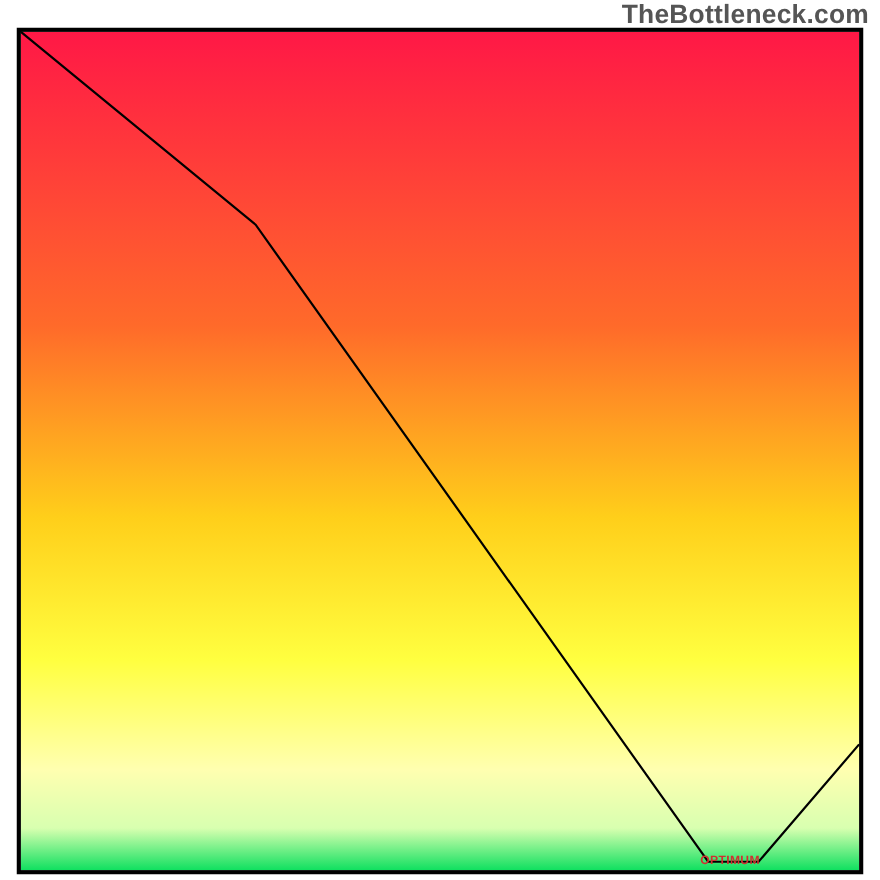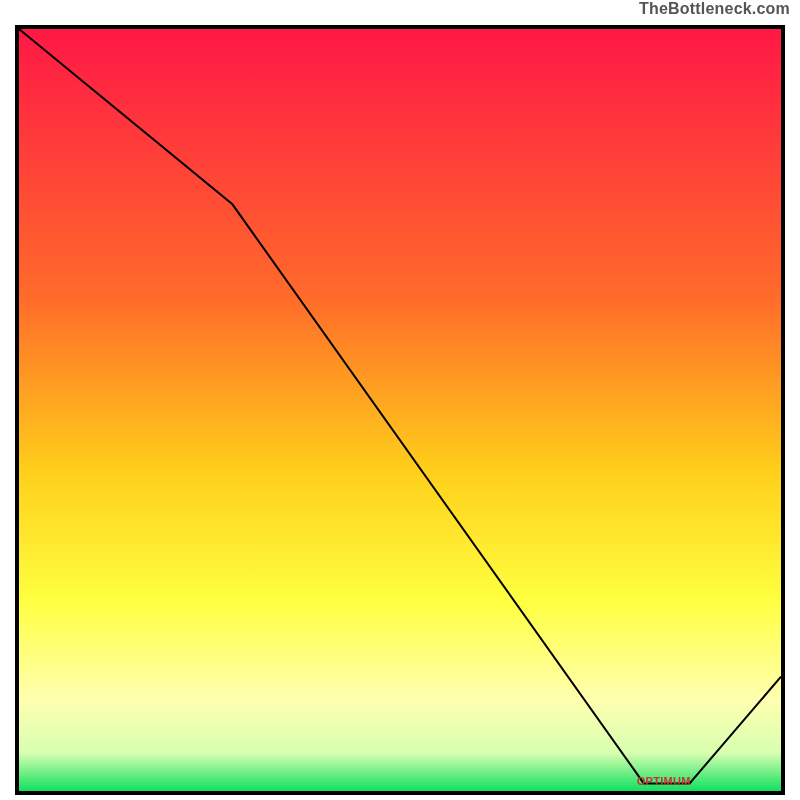--- a/index.html
+++ b/index.html
@@ -3,21 +3,21 @@
 <meta charset="utf-8">
 <style>
   * { margin: 0; padding: 0; box-sizing: border-box; }
   html, body { width: 800px; height: 800px; overflow: hidden; background: #fff; }
   .wrap { position: relative; width: 800px; height: 800px; }
   .credit {
     position: absolute;
     top: 0;
     right: 10px;
     font-family: Arial, Helvetica, sans-serif;
-    font-size: 16px;
+    font-size: 24px;
     font-weight: bold;
     color: #555555;
     letter-spacing: 0.2px;
   }
   svg.plot {
     position: absolute;
     left: 15px;
     top: 25px;
     width: 770px;
     height: 770px;

